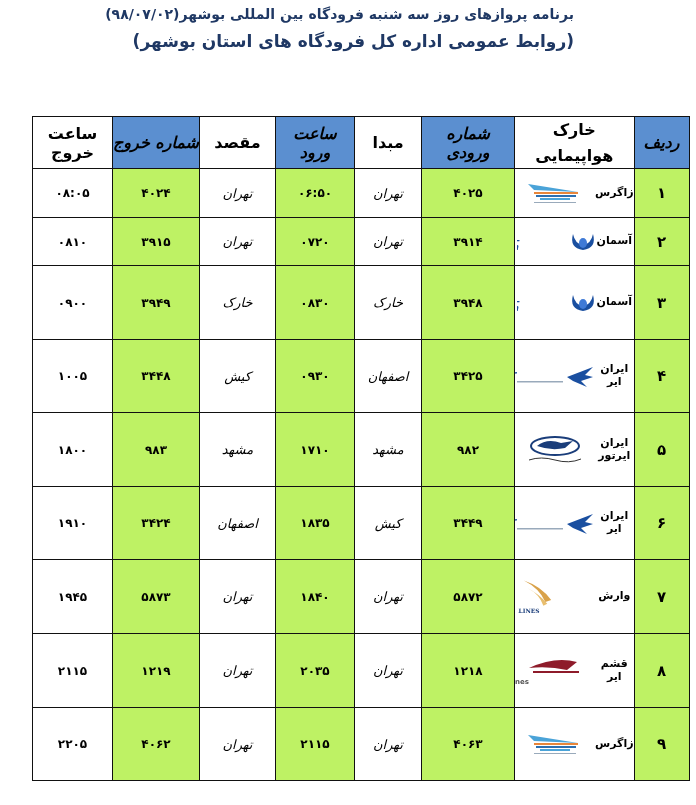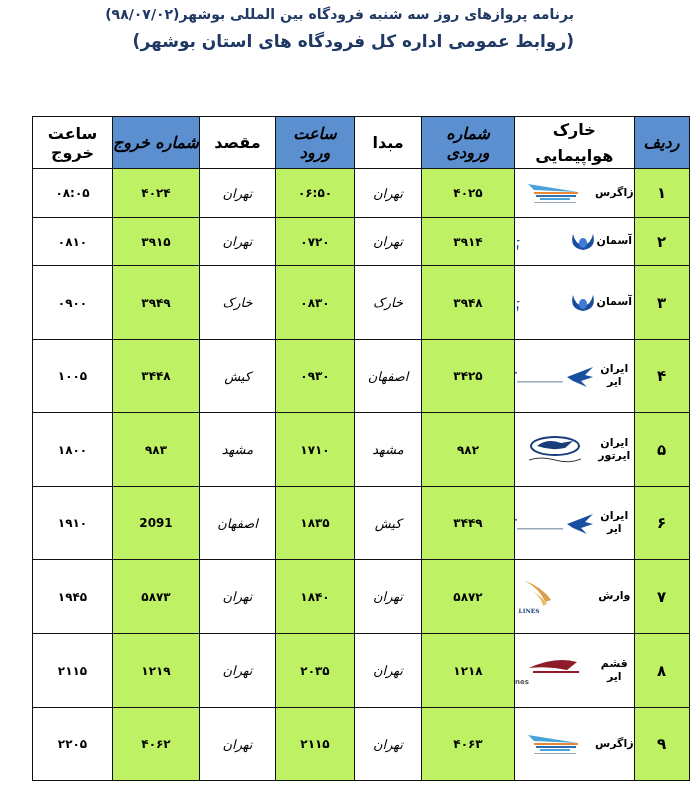--- a/index.html
+++ b/index.html
@@ -185,21 +185,21 @@
                 <rect x="2" y="18" width="46" height="1.5" fill="#9ab"></rect>
                 <path d="M52 14 L78 4 L70 12 L78 14 L66 18 L72 24 L58 18 Z" fill="#1a4fa0"></path>
               </svg>
             </div>
       </div>
     </td>
     <td class="b-body num">۳۴۴۹</td>
     <td class="w city">کیش</td>
     <td class="b-body num">۱۸۳۵</td>
     <td class="w city">اصفهان</td>
-    <td class="b-body num">2091</td>
+    <td class="b-body num">۳۴۲۴</td>
     <td class="w num">۱۹۱۰</td>
   </tr>
 
   <tr style="height: 74px;">
     <td class="b-body rownum">۷</td>
     <td class="w">
       <div class="airline">
         <div class="airline-name">وارش</div>
         <div class="logo" style="height: 36px;">
               <svg width="82" height="38" viewBox="0 0 82 38">

